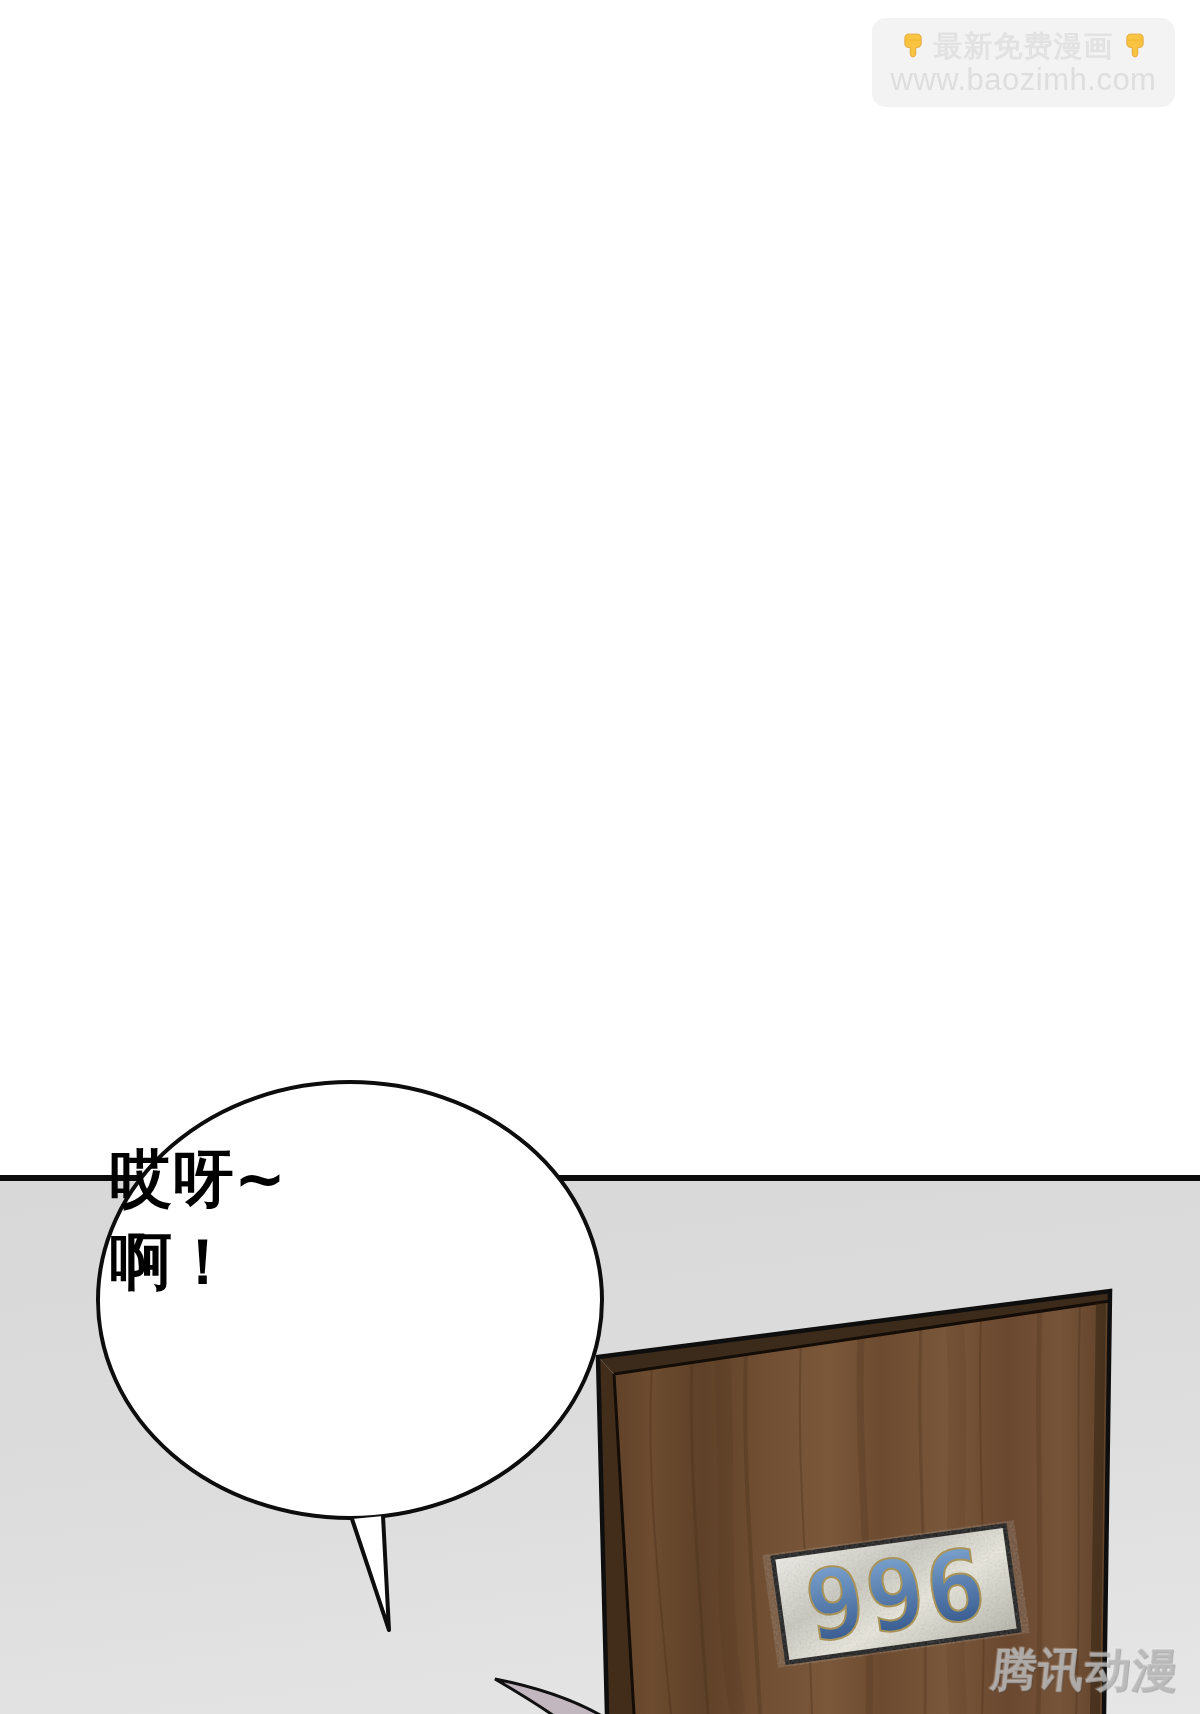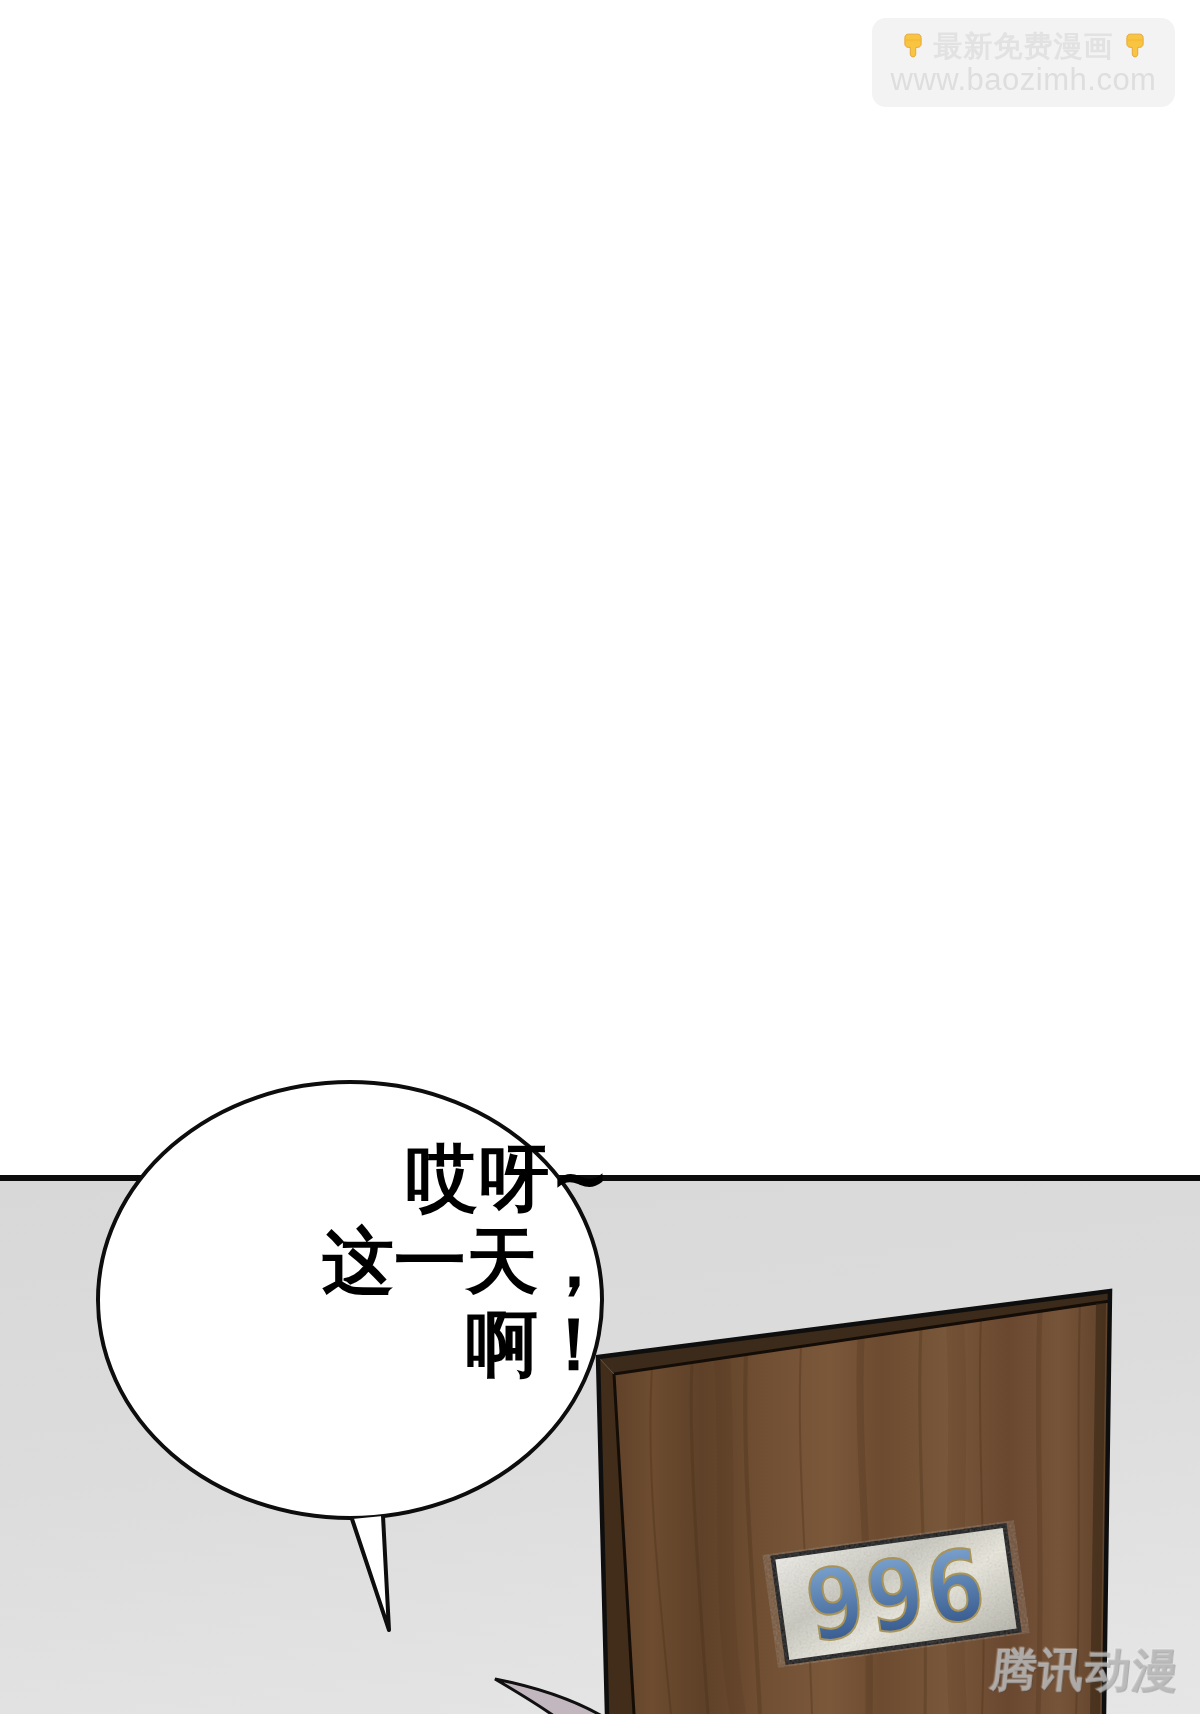--- a/index.html
+++ b/index.html
@@ -10,21 +10,21 @@
   
   .wm-card{position:absolute;left:872px;top:18px;width:303px;height:89px;z-index:4;
            background:var(--watermark-bg,#f3f3f3);border-radius:14px;
            display:flex;flex-direction:column;align-items:center;justify-content:center;}
   .wm-line1{display:flex;align-items:center;gap:6px;color:var(--watermark-text,#e2e2e2);
             font-size:29px;font-weight:bold;letter-spacing:1px;line-height:32px;}
   .wm-line2{color:#dedede;font-size:31px;line-height:33px;letter-spacing:.5px;margin-top:1px;}
   .hand{width:30px;height:30px;flex:0 0 auto;}
   
   .bubble-text{position:absolute;left:110px;top:1137px;width:500px;z-index:3;
-               text-align:right;color:#000;font-size:72px;line-height:83px;font-weight:600;
+               text-align:left;color:#000;font-size:62px;line-height:83px;font-weight:600;
                font-family:"DejaVu Sans", sans-serif;}
   .bubble-text div{white-space:nowrap;}
   
   .tencent{position:absolute;left:991px;top:1640px;z-index:3;white-space:nowrap;
            font-size:46px;font-weight:900;letter-spacing:1px;transform:skewX(-6deg);
            color:rgba(190,190,190,.78);
            text-shadow:1px 1px 0 rgba(60,60,60,.35), -1px -1px 0 rgba(255,255,255,.25);}
 </style>
 </head>
 <body>
@@ -97,21 +97,20 @@
     <g>
       <ellipse cx="350" cy="1300" rx="252" ry="218" fill="#ffffff" stroke="#0d0d0d" stroke-width="4"></ellipse>
       <path d="M352,1519 L389,1630 L383,1516" fill="#ffffff" stroke="#0d0d0d" stroke-width="4" stroke-linejoin="round"></path>
     </g>
 
     <path d="M495,1679 C536,1687 572,1699 602,1716 L554,1716 C534,1702 512,1689 495,1679 Z" fill="#c3b7bf" stroke="#101010" stroke-width="3"></path>
   </svg>
 
   <div class="bubble-text">
     <div>哎呀~</div>
-    <div>这一天，</div>
     <div>啊！</div>
   </div>
 
   <div class="wm-card">
     <div class="wm-line1">
       <svg class="hand" viewBox="0 0 24 24">
         <path fill="#f9c440" stroke="#e5a93c" stroke-width="0.8" d="M8.2 2.5h7.6c1.5 0 2.7 1.2 2.7 2.7v5.2c0 1.5-1.2 2.7-2.7 2.7h-1.6v5.4c0 1.2-1 2.2-2.2 2.2s-2.2-1-2.2-2.2v-5.4H8.2c-1.5 0-2.7-1.2-2.7-2.7V5.2c0-1.5 1.2-2.7 2.7-2.7z"></path>
         <path fill="#f3b52f" d="M6 6.5h12v1.6H6z" opacity="0.5"></path>
       </svg>
       <span>最新免费漫画</span>

